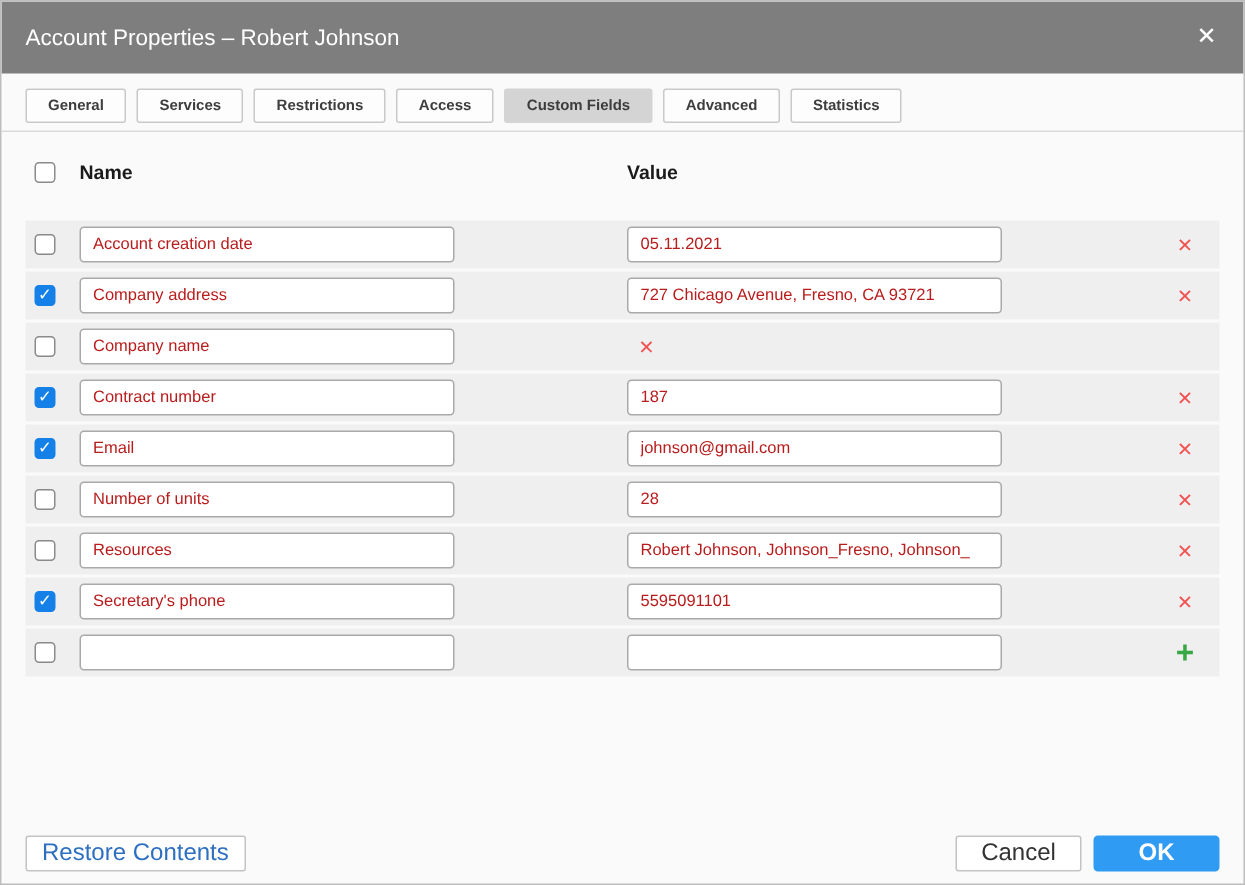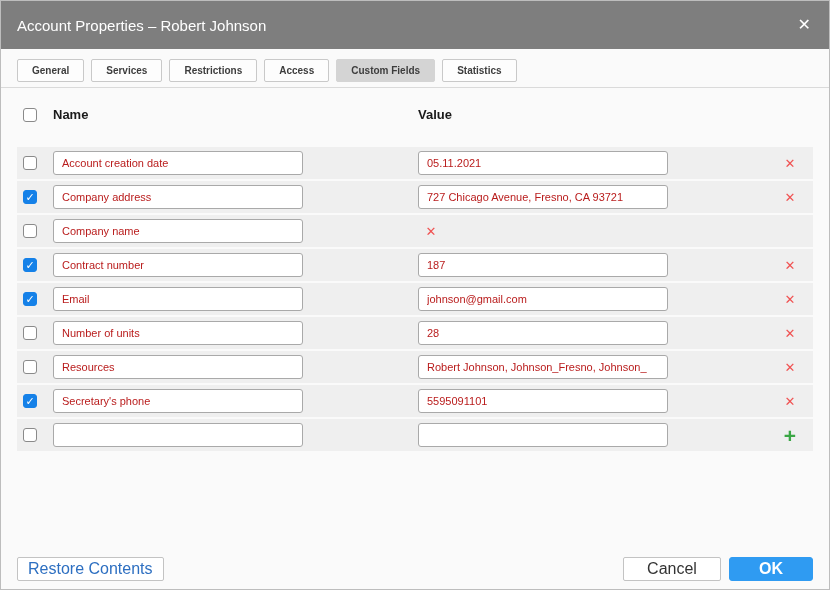--- a/index.html
+++ b/index.html
@@ -62,21 +62,21 @@
   
   .footer{
     position:absolute;left:16px;right:16px;bottom:8px;
     display:flex;align-items:center;justify-content:space-between;
   }
   .btn{
     height:24px;border:1px solid #c3c3c3;border-radius:2px;background:#ffffff;
     font-family:inherit;font-size:16px;padding:0 10px;cursor:pointer;color:#333;
   }
   .btn-restore{color:#2d6fc1;}
-  .btn-cancel{width:98px;margin-right:8px;}
+  .btn-cancel{width:84px;margin-right:8px;}
   .btn-ok{
     width:84px;background:#2f9bf2;border-color:#2f9bf2;color:#ffffff;
     font-weight:bold;border-radius:3px;
   }
   .footer-right{display:flex;align-items:center;}
 </style>
 </head>
 <body>
 
 <div class="dialog">
@@ -85,20 +85,21 @@
     <span>Account Properties – Robert Johnson</span>
     <span class="close-x">✕</span>
   </div>
 
   <div class="tabbar">
       <div class="tab">General</div>
       <div class="tab">Services</div>
       <div class="tab">Restrictions</div>
       <div class="tab">Access</div>
       <div class="tab active">Custom Fields</div>
+      <div class="tab">Advanced</div>
       <div class="tab">Statistics</div>
     </div>
 
   <div class="table">
     <div class="trow thead">
       <div class="col-check">
         <div class="cbox"></div>
       </div>
       <div class="col-name hlabel">Name</div>
       <div class="col-value hlabel">Value</div>

